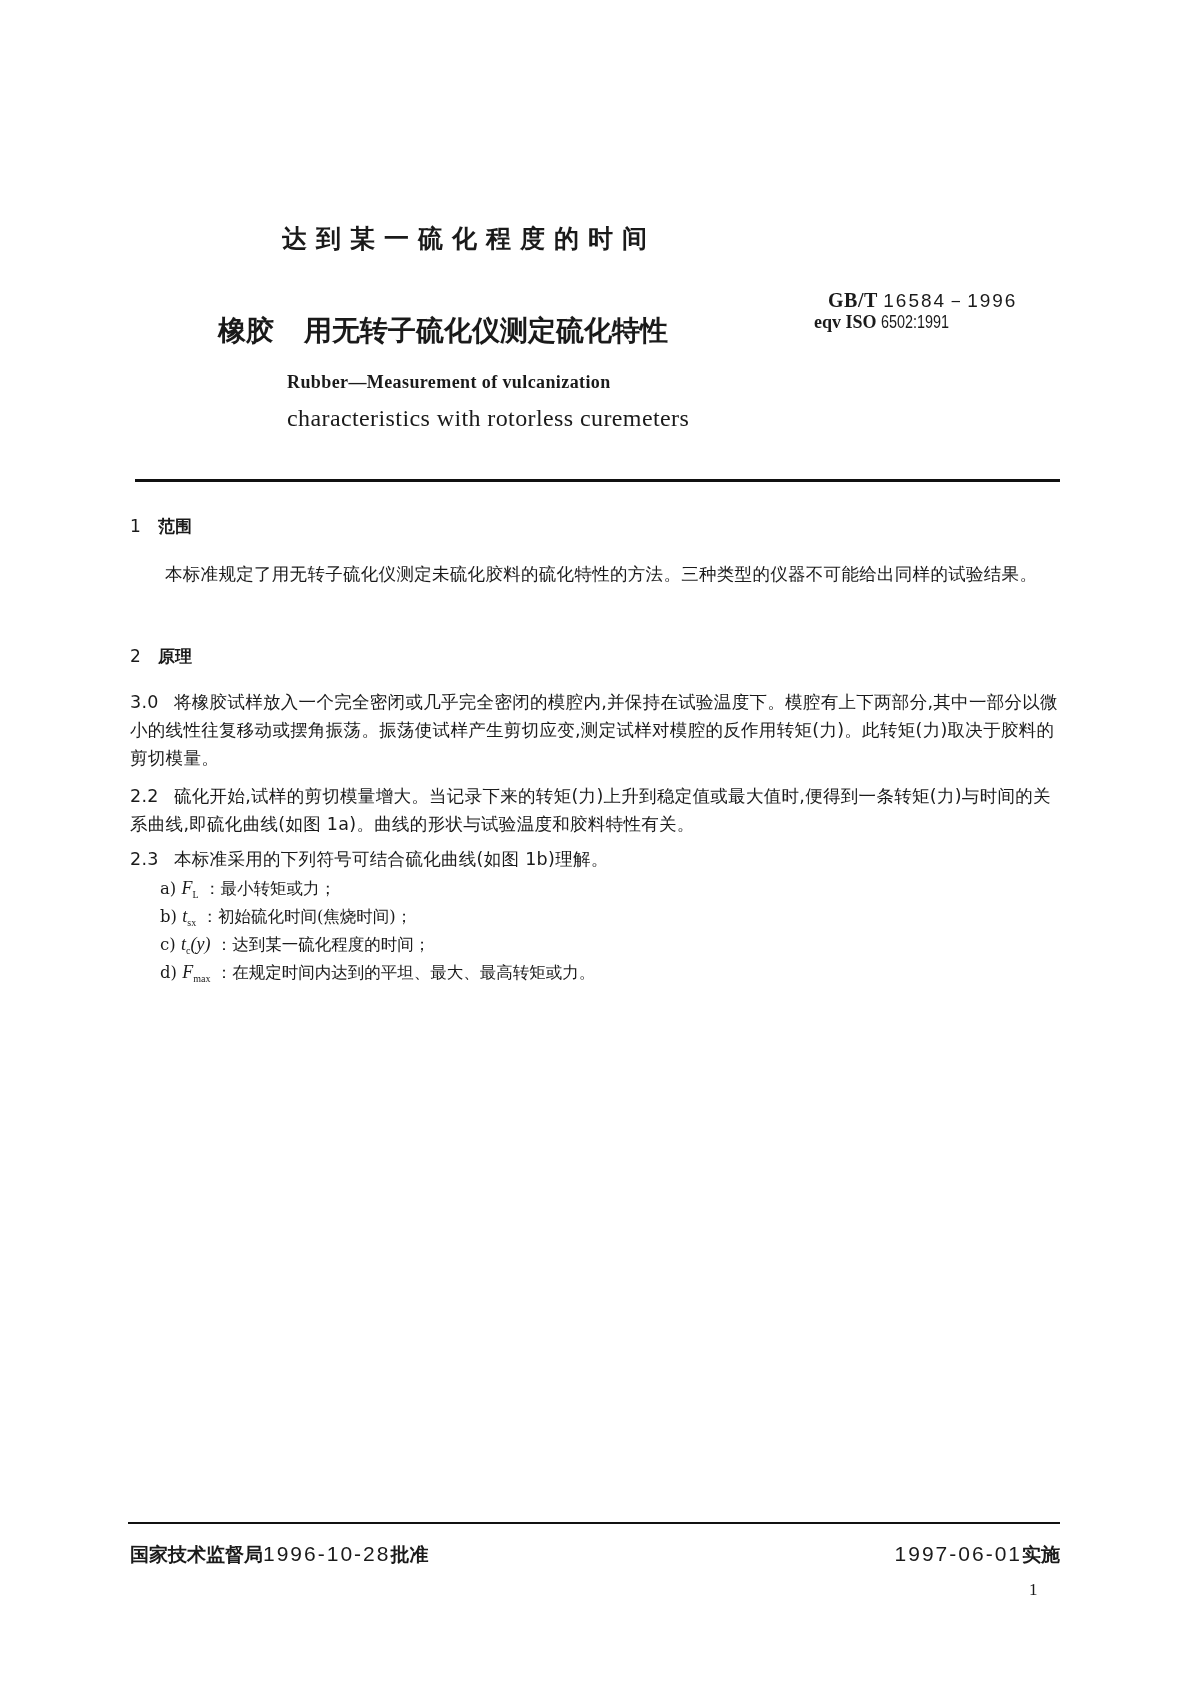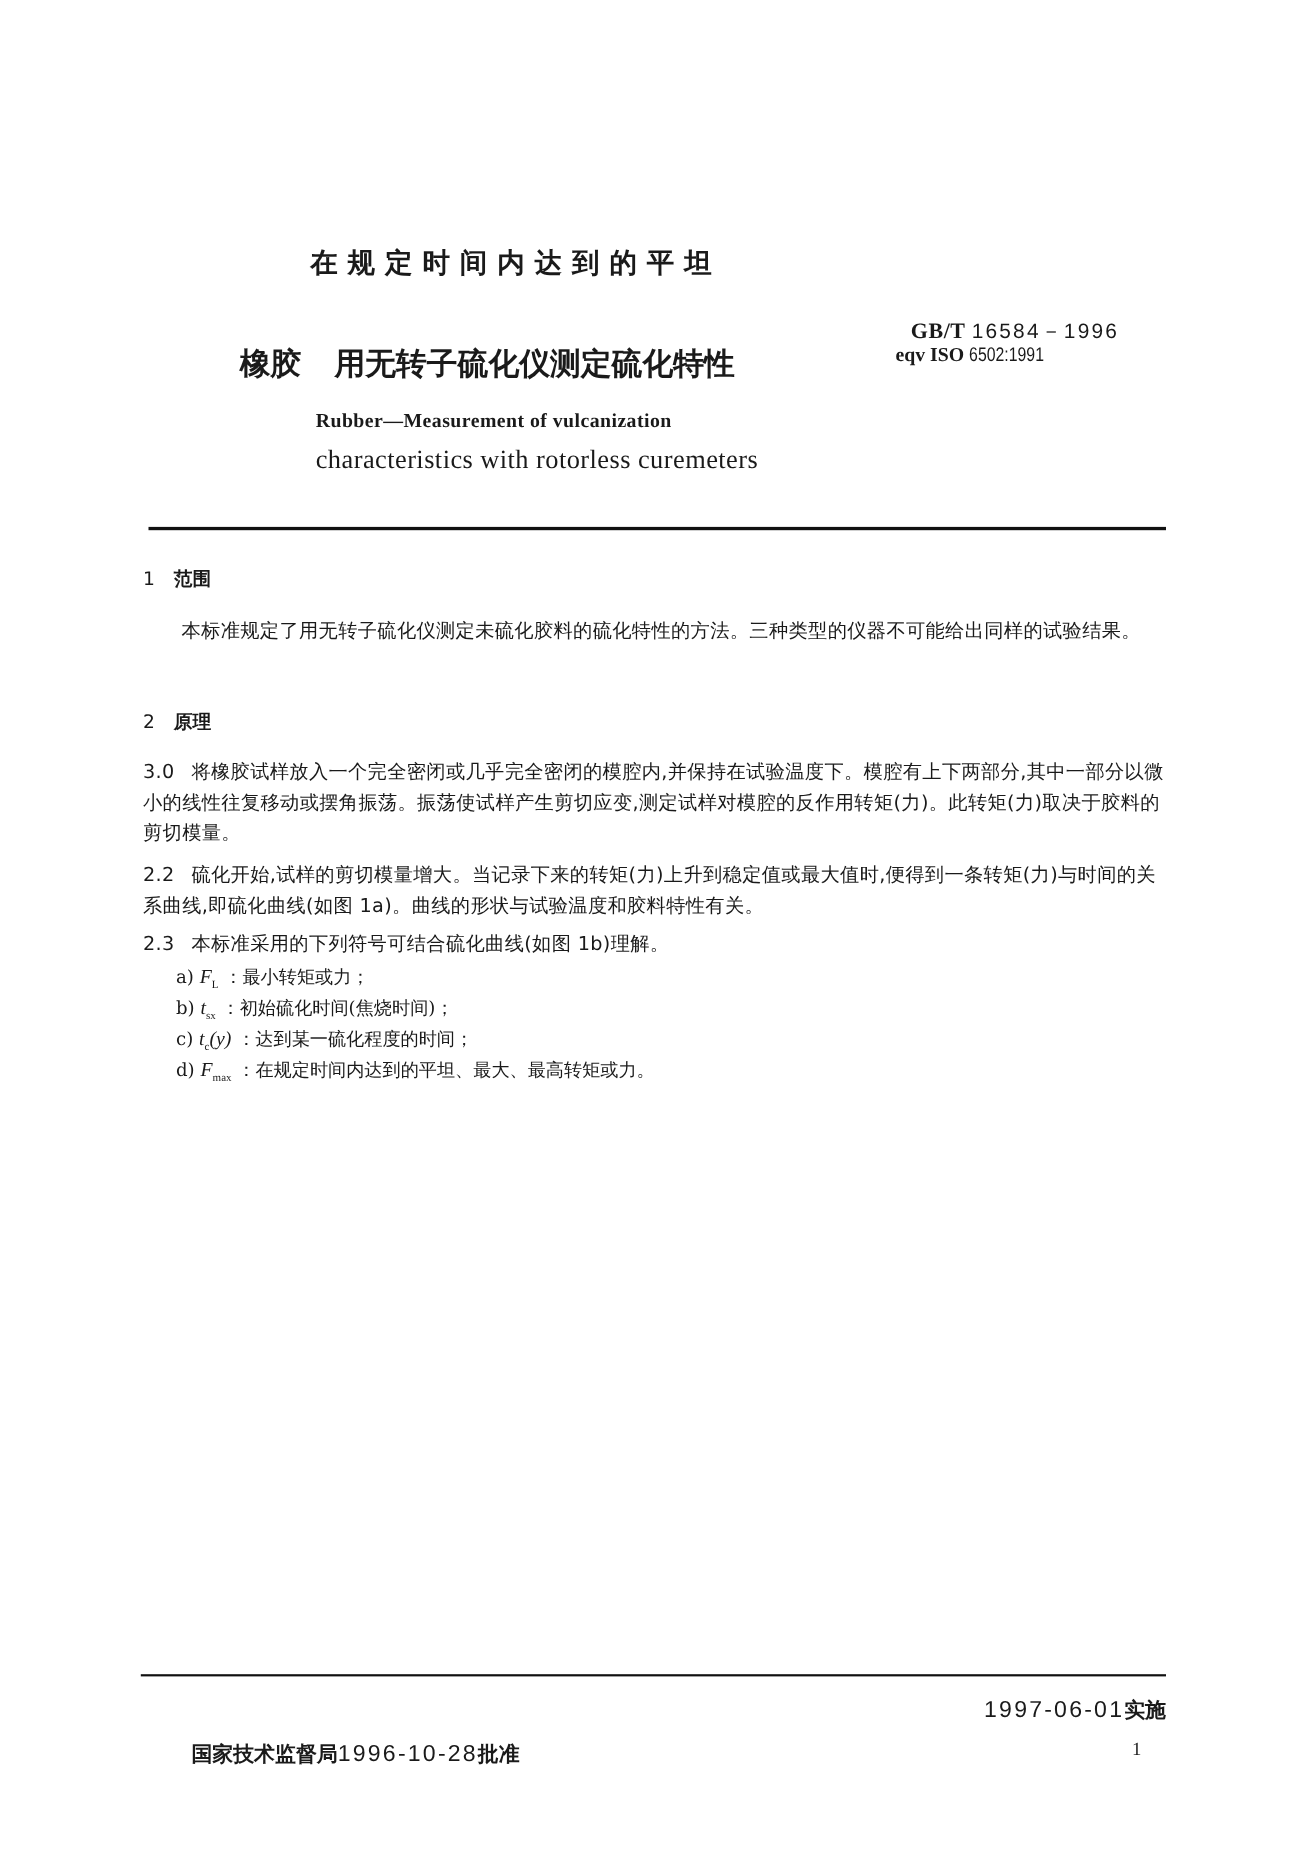--- a/index.html
+++ b/index.html
@@ -92,24 +92,23 @@
 
     .sym-item {
       left: 160px;
       font-size: 16.5px;
       font-family: "DejaVu Serif", serif;
     }
     .sym-item .var { font-style: italic; font-family: "Liberation Serif", serif; font-size: 18px; }
     .sym-item sub { font-size: 10px; font-family: "Liberation Serif", serif; }
 
     .footer-left {
-      left: 130px; top: 1582px;
+      left: 130px; top: 1542px;
       font-size: 19px;
       font-weight: bold;
-      margin-left: 44px;
     }
     .footer-left .date, .footer-right .date {
       font-weight: normal;
       font-family: "Liberation Sans", sans-serif;
       letter-spacing: 2px;
       font-size: 21px;
     }
     .footer-right {
       right: 131px; top: 1542px;
       font-size: 19px;
@@ -117,21 +116,21 @@
     }
     .page-number {
       left: 1029px; top: 1580px;
       font-family: "Liberation Serif", serif;
       font-size: 17px;
     }
   </style>
 </head>
 <body>
 
-<div class="abs national-std">在规定时间内达到的平坦</div>
+<div class="abs national-std">达到某一硫化程度的时间</div>
 
 <div class="abs std-code">
   <span class="code-prefix">GB/T</span>
   <span class="code-num">16584－1996</span>
 </div>
 <div class="abs eqv-code">
   <span class="code-prefix">eqv ISO</span>
   <span class="code-num">6502:1991</span>
 </div>
 

